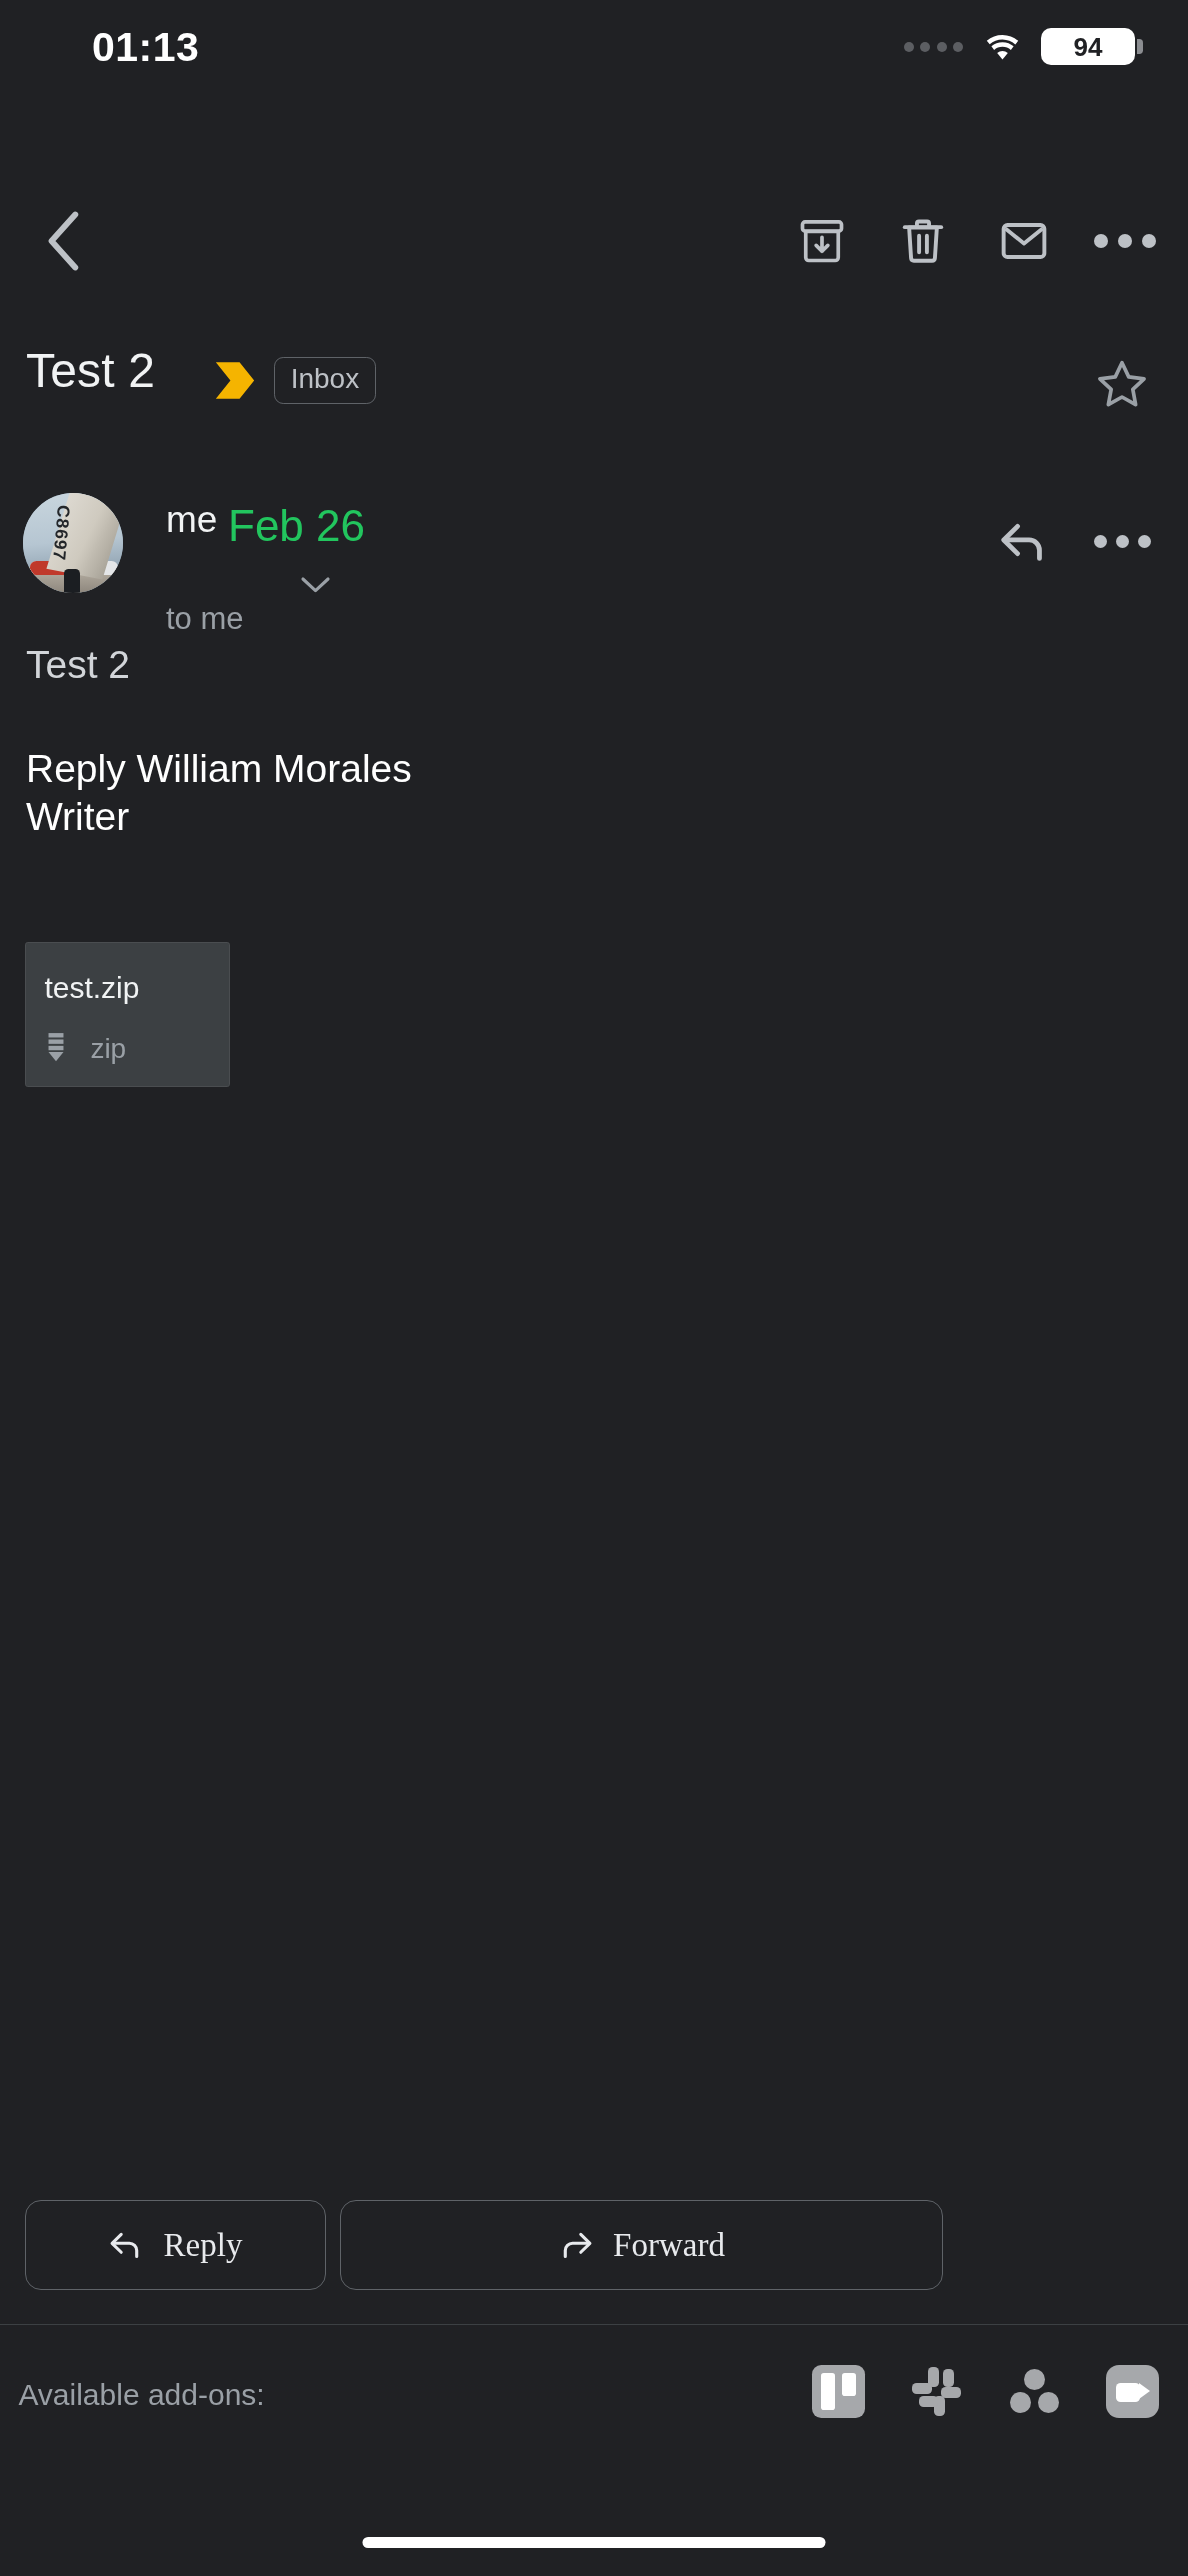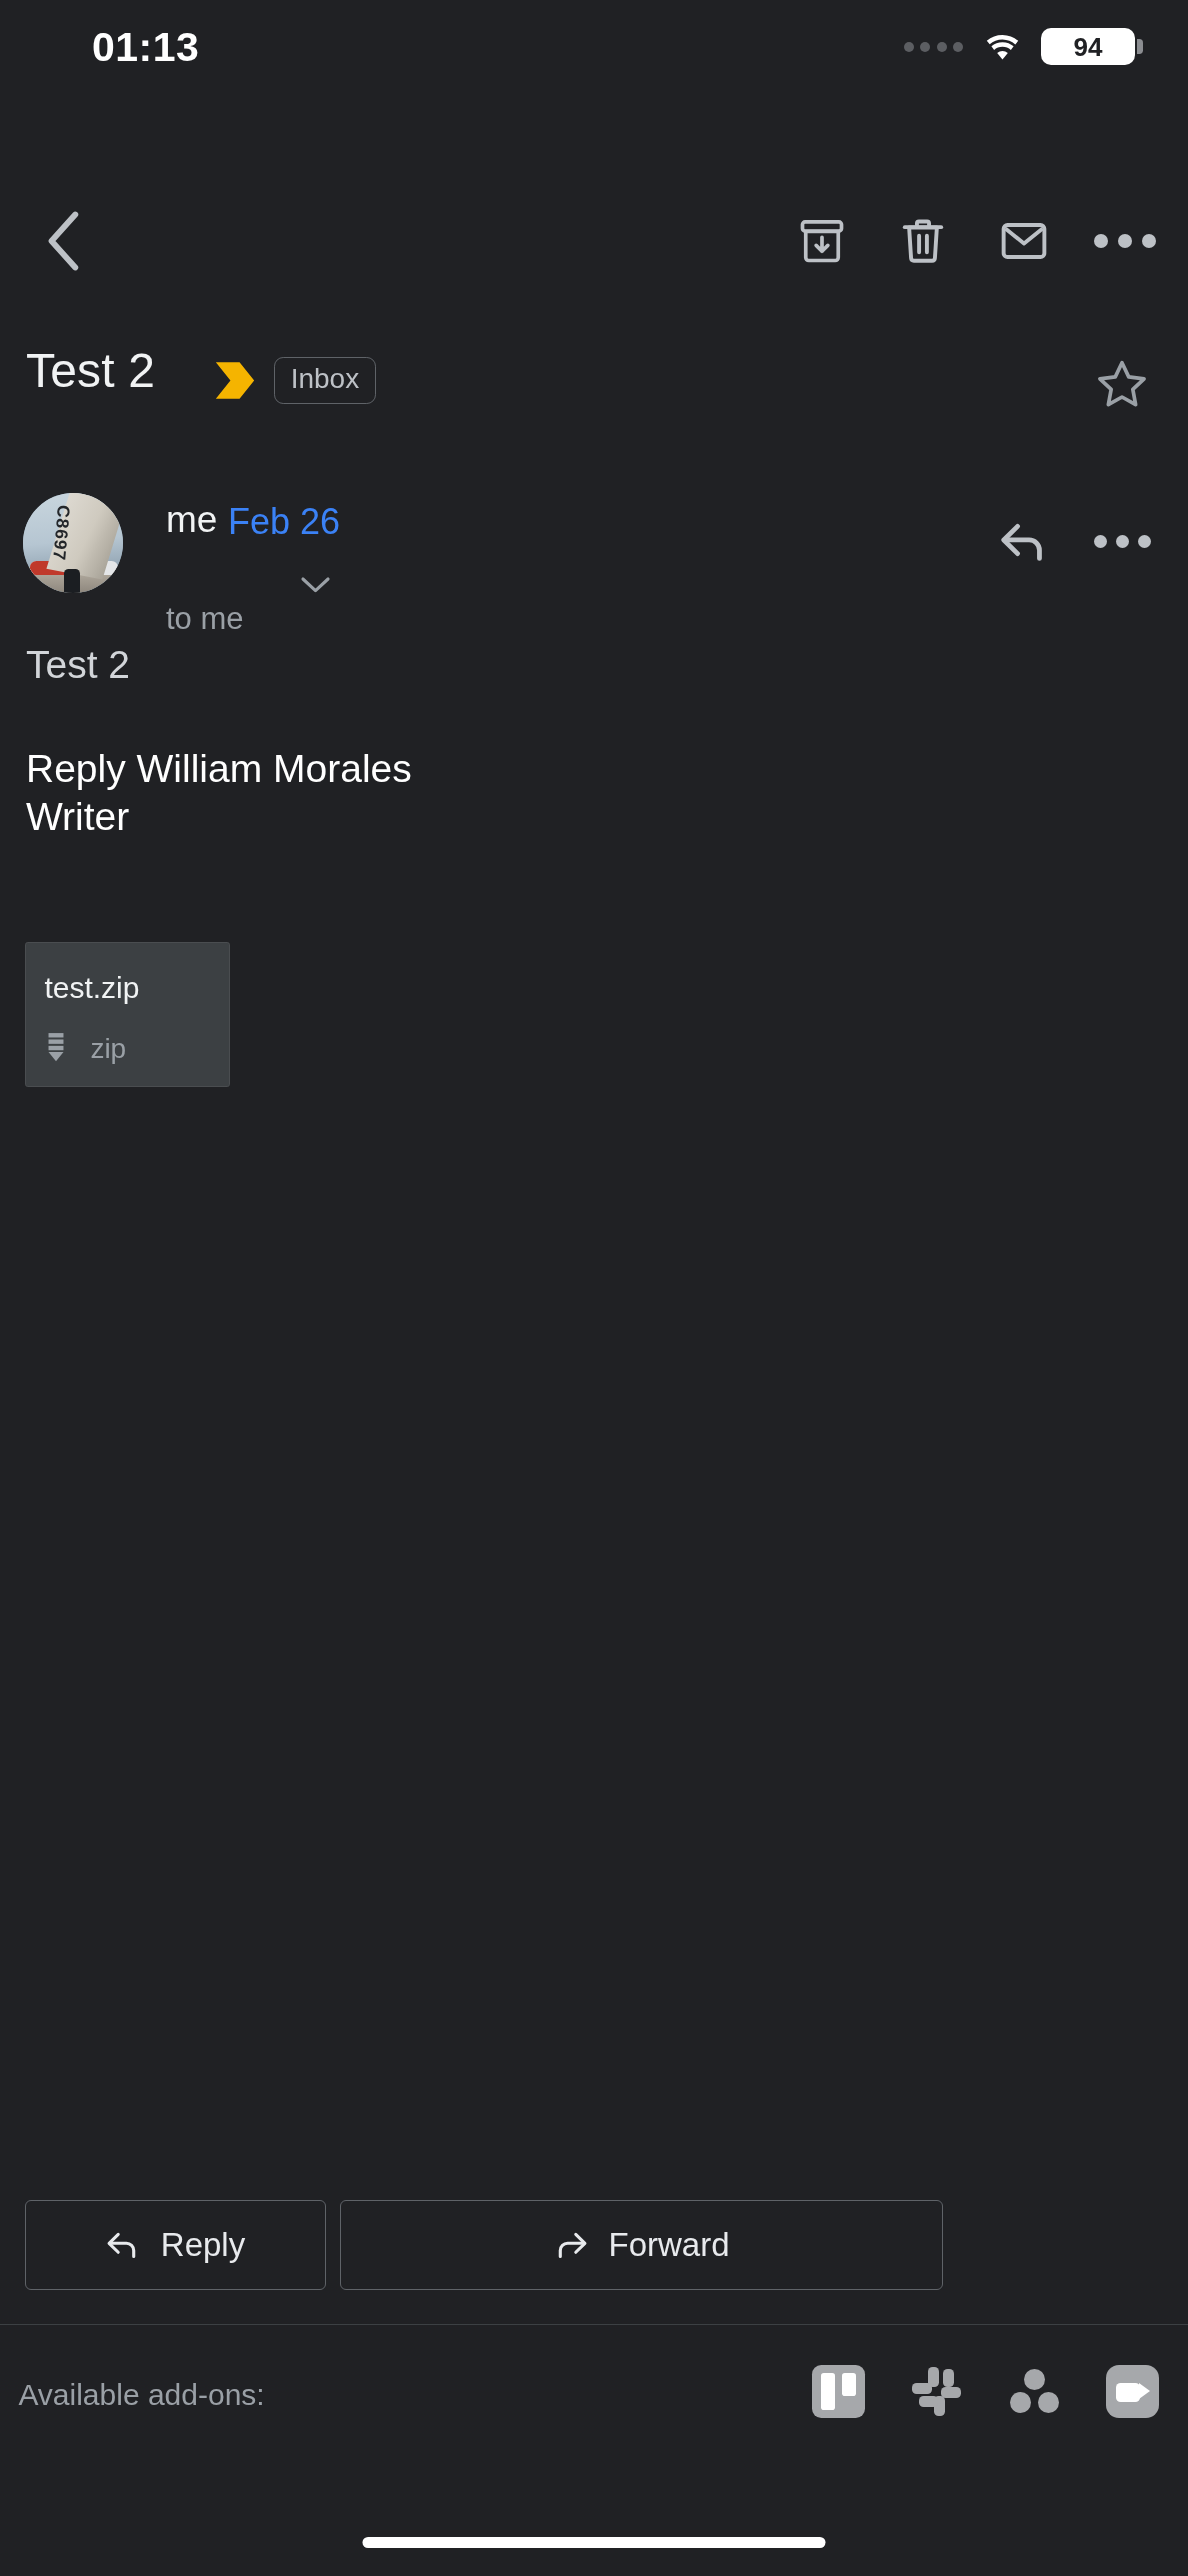--- a/index.html
+++ b/index.html
@@ -70,21 +70,21 @@
     font-size:17.5px; font-weight:700; color:#23262a;
     font-family:"Liberation Sans", sans-serif;
     transform:rotate(95deg); transform-origin:left top; letter-spacing:0.9px; white-space:nowrap;
   }
   .avatar-ground { position:absolute; left:0; bottom:0; width:100%; height:26px; background:linear-gradient(180deg,#b9b2a6,#8e877d); }
   .avatar-plane { position:absolute; left:7.4px; bottom:18.4px; width:88px; height:14px; background:#e4e6e8; border-radius:6.4px; }
   .avatar-plane-red { position:absolute; left:7.4px; bottom:18.4px; width:37px; height:14px; background:#c0392b; border-radius:6.4px 0 0 6.4px; }
   .avatar-person { position:absolute; left:41px; bottom:0; width:15.7px; height:24px; background:#1b1e22; border-radius:4.6px 4.6px 0 0; }
 
   .sender-name { position:absolute; left:166px; top:20px; font-size:37px; color:#f1f3f4; font-weight:400; }
-  .sender-date { position:absolute; left:228px; top:22px; font-size:36px; color:#3b82f6; }
+  .sender-date { position:absolute; left:228px; top:22px; font-size:44px; color:#22c55e; }
   .recipient { position:absolute; left:166px; top:86px; font-size:31px; color:#9aa0a6;margin-top:36px; }
   .recipient-caret { position:absolute; left:300px; top:96px; }
   .sender-actions { position:absolute; right:16.6px; top:16.6px; display:flex; align-items:center; }
   .sact-btn { width:98px; height:92px; display:flex; align-items:center; justify-content:center; }
   .dots-h2 { display:flex; gap:9.2px; }
   .dots-h2 i { width:13px; height:13px; border-radius:50%; background:#bdc1c6; display:block; }
 
   
   .mail-body { position:absolute; top:645px; left:26px; width:1106px; }
   .body-line-dim { font-size:39px; color:#d2d5d9; line-height:1.0; margin-bottom:61px; }
@@ -95,23 +95,23 @@
     position:absolute; left:25px; top:942px; width:205px; height:145px;
     background:#3c4043; border:0.9px solid #4a4d50; border-radius:2.8px;padding-left:32px;
   }
   .att-name { position:absolute; left:18.4px; top:28px; font-size:30px; color:#f1f3f4; }
   .att-foot { position:absolute; left:18.4px; bottom:20px; display:flex; align-items:center; gap:22px; }
   .att-type { font-size:28px; color:#9aa0a6; }
 
   
   .reply-bar { position:absolute; left:0; top:2200px; width:100%; height:92px; }
   .rf-btn {
-    position:absolute; top:0; height:90px; border:0.9px solid #5f6368; border-radius:6px;
+    position:absolute; top:0; height:90px; border:0.9px solid #5f6368; border-radius:16px;
     display:flex; align-items:center; justify-content:center; gap:20px;
-    font-size:33px; color:#e8eaed; background:transparent;
+    font-size:33px; color:#e8eaed; background:transparent;font-family:Liberation Serif, serif;
   }
   .rf-reply { left:25px; width:301px; }
   .rf-forward { left:340px; width:603px; }
 
   
   .addons-divider { position:absolute; left:0; top:2324px; width:100%; height:0.9px; background:#3c4043; }
   .addons-bar { position:absolute; left:0; top:2325px; width:100%; height:166px; }
   .addons-label { position:absolute; left:18.4px; top:53px; font-size:30px; color:#9aa0a6; }
   .addons-icons { position:absolute; right:26px; top:37px; display:flex; align-items:center; gap:39px; }
   .addon-btn { width:59px; height:59px; display:flex; align-items:center; justify-content:center; }

